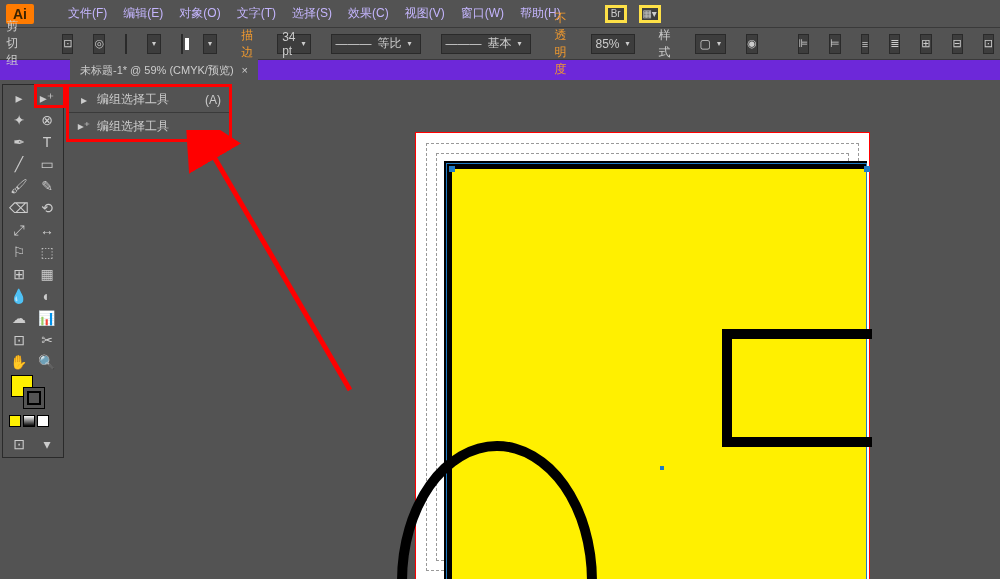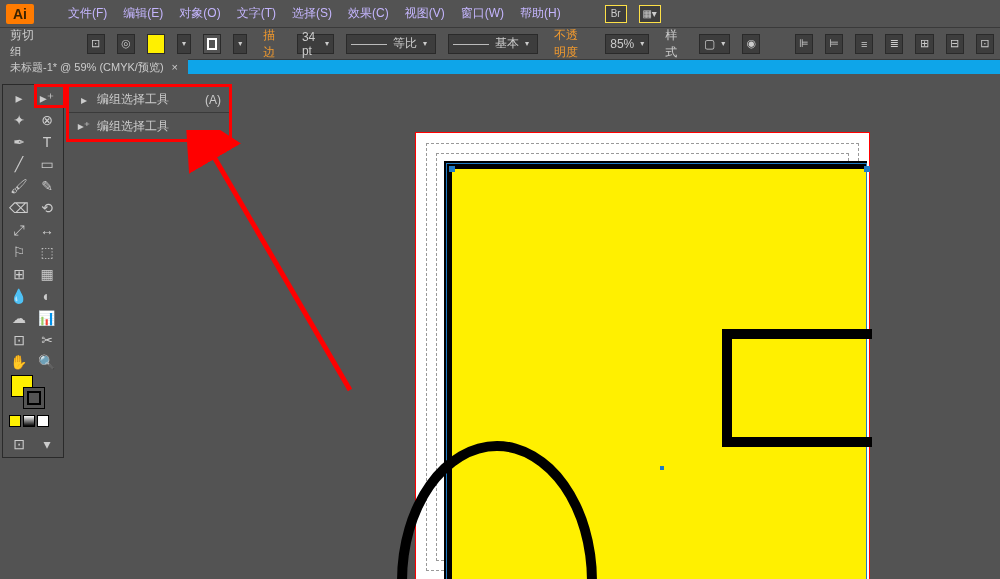--- a/index.html
+++ b/index.html
@@ -3,37 +3,37 @@
 <meta charset="utf-8">
 <style>
   * { box-sizing: border-box; margin: 0; padding: 0; font-family: "Microsoft YaHei", sans-serif; }
   body { background: #535353; width: 1000px; height: 579px; overflow: hidden; color: #ccc; font-size: 12px; }
   
   
   .menubar { height: 28px; background: #535353; display: flex; align-items: center; padding: 0 6px; border-bottom: 1px solid #3a3a3a; }
   .ai-logo { width: 28px; height: 20px; background: #ff7b00; color: #3a2200; font-weight: bold; font-size: 14px; display: flex; align-items: center; justify-content: center; margin-right: 26px; border-radius: 2px; }
   .menu-item { padding: 4px 8px; color: #c4b5fd; cursor: default; }
   .menu-spacer { width: 30px; }
-  .menu-icon-box { width: 22px; height: 18px; background: #3d3d3d; border: 1px solid #fde047; margin: 0 6px; display: flex; align-items: center; justify-content: center; font-size: 10px; }
-  
-  
-  .controlbar { height: 32px; background: #535353; display: flex; align-items: center; padding: 0 6px; border-bottom: 1px solid #3a3a3a; gap: 12px; }
+  .menu-icon-box { width: 22px; height: 18px; background: #3d3d3d; border: 3px solid #fde047; margin: 0 6px; display: flex; align-items: center; justify-content: center; font-size: 10px; }
+  
+  
+  .controlbar { height: 32px; background: #535353; display: flex; align-items: center; padding: 0 6px; border-bottom: 1px solid #3a3a3a; gap: 20px; justify-content: flex-end; }
   .ctrl-label { color: #ccc; margin: 0 4px; }
   .ctrl-icon { width: 24px; height: 20px; background: #3d3d3d; border: 1px solid #2a2a2a; display: flex; align-items: center; justify-content: center; font-size: 11px; }
   .color-swatch { width: 24px; height: 20px; border: 1px solid #2a2a2a; }
   .yellow-fill { background: #fff000; }
   .stroke-swatch { background: #535353; position: relative; }
   .stroke-swatch::after { content: ''; position: absolute; inset: 3px; border: 2px solid #fff; }
   .stroke-label { color: #f29a2e; }
   .ctrl-dropdown { height: 20px; background: #3d3d3d; border: 1px solid #2a2a2a; color: #ccc; padding: 0 4px; display: flex; align-items: center; gap: 6px; }
   .ctrl-dropdown .arrow { font-size: 8px; }
   .wide-dd { min-width: 90px; }
   
   
-  .tabbar { height: 14px; background: #0ea5e9; display: flex; align-items: center; }
+  .tabbar { height: 20px; background: #6d28d9; display: flex; align-items: center; padding-left: 70px; }
   .tab { height: 22px; background: #535353; padding: 4px 10px; color: #ccc; font-size: 11px; display: flex; align-items: center; gap: 8px; }
   
   
   .toolbox { position: absolute; left: 2px; top: 84px; width: 62px; background: #535353; border: 1px solid #2a2a2a; padding: 2px; }
   .tool-row { display: flex; height: 22px; }
   .tool { width: 28px; height: 22px; display: flex; align-items: center; justify-content: center; color: #ccc; font-size: 14px; border: 1px solid transparent; }
   .fill-stroke { padding: 4px; height: 40px; position: relative; }
   .fs-fill { position: absolute; width: 22px; height: 22px; background: #fff000; border: 1px solid #000; left: 6px; top: 2px; }
   .fs-stroke { position: absolute; width: 22px; height: 22px; background: #535353; border: 1px solid #000; left: 18px; top: 14px; }
   .fs-stroke::after { content: ''; position: absolute; inset: 3px; border: 2px solid #000; background: #535353; }

